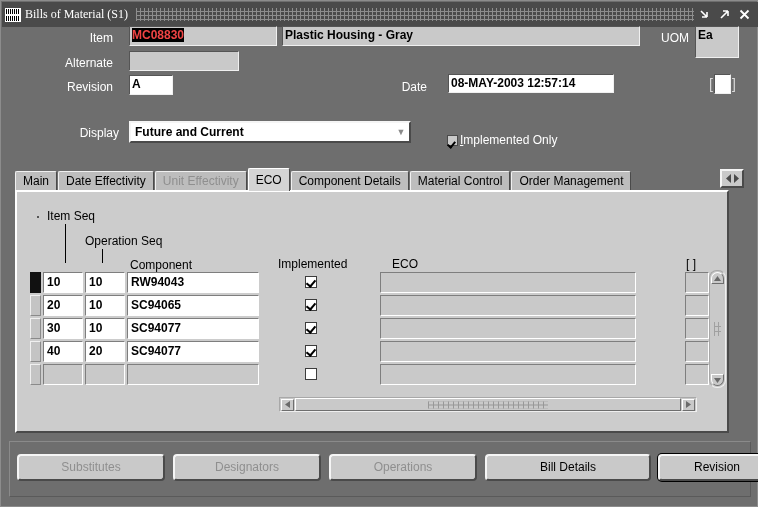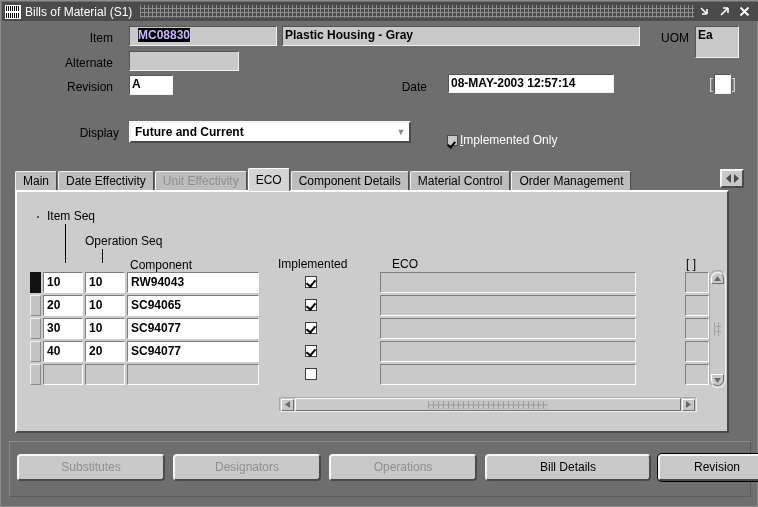--- a/index.html
+++ b/index.html
@@ -22,25 +22,26 @@
     width: 758px; height: 507px;
     background: #6e6e6e;
     box-sizing: border-box;
     border: 1px solid #8c8c8c;
   }
 
   
   .titlebar {
     position: absolute;
     left: 1px; top: 1px;
-    width: 756px; height: 19px;
+    width: 756px; height: 25px;
     background: #4a4a4a;
     display: flex;
     align-items: center;
     overflow: hidden;
+    font-family: Liberation Serif, serif;
   }
   .title-icon {
     width: 16px; height: 14px;
     margin: 0 4px 0 3px;
     background: #ffffff;
     flex: 0 0 auto;
     position: relative;
     overflow: hidden;
   }
   .title-icon::before {
@@ -82,42 +83,42 @@
   .tbtn {
     width: 13px; height: 13px;
     position: relative;
     cursor: default;
   }
   .tbtn svg { display: block; }
 
   
   .lbl {
     position: absolute;
-    color: #000000;
+    color: #ffffff;
     font-size: 12px;
     text-align: right;
     white-space: nowrap;
   }
   .fld {
     position: absolute;
     box-sizing: border-box;
     font-size: 12px;
     font-weight: bold;
     line-height: 17px;
     padding: 0 2px;
     white-space: nowrap;
     overflow: hidden;
     border-top: 1px solid #555;
     border-left: 1px solid #555;
     border-right: 1px solid #f0f0f0;
     border-bottom: 1px solid #f0f0f0;
   }
   .fld.ro { background: #c9c9c9; color: #000; }
   .fld.rw { background: #ffffff; color: #000; }
-  .fld .sel { background: #000000; color: #c4b5fd; margin-left: 6px; }
+  .fld .sel { background: #000000; color: #ef4444; }
 
   
   .combo {
     position: absolute;
     box-sizing: border-box;
     background: #ffffff;
     border: 2px solid;
     border-color: #f5f5f5 #4a4a4a #4a4a4a #f5f5f5;
     display: flex;
     align-items: center;

